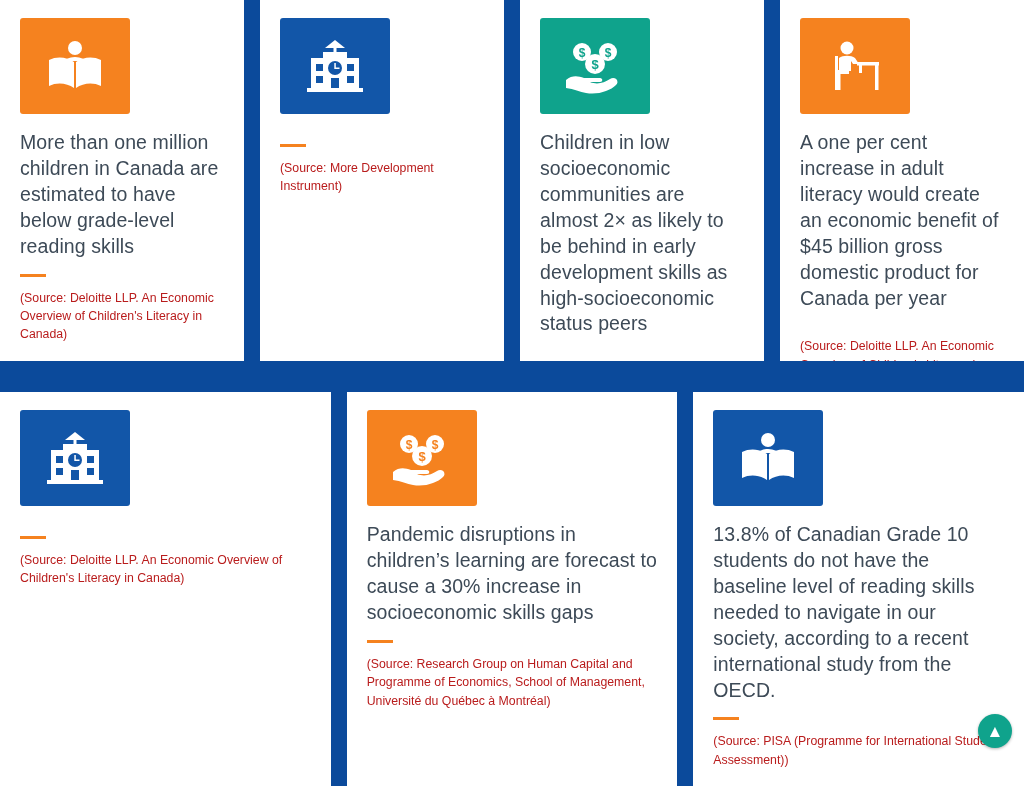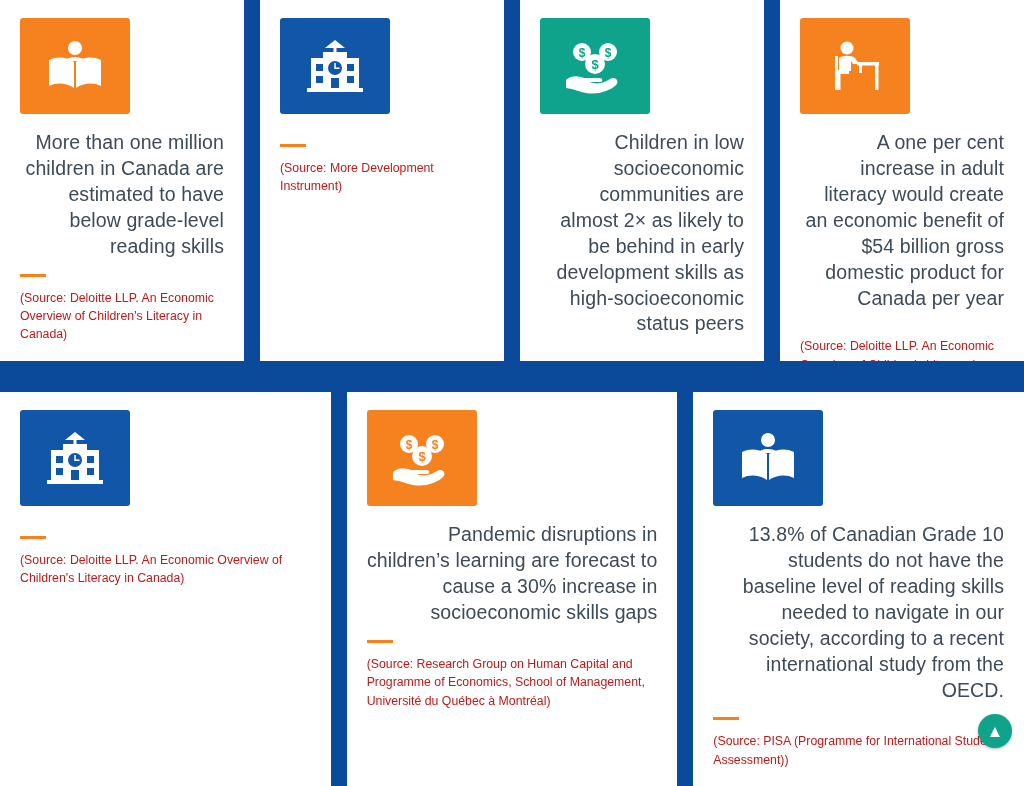--- a/index.html
+++ b/index.html
@@ -50,21 +50,20 @@
   .bg-orange { background: #f5821f; }
   .bg-blue   { background: #1256a8; }
   .bg-teal   { background: #0fa38c; }
 
   .headline {
     color: #3d4a57;
     font-size: 19.5px;
     line-height: 1.33;
     font-weight: 400;
     letter-spacing: 0.1px;
-    text-align: right;
   }
   .rule {
     width: 26px;
     height: 3px;
     background: #f5821f;
     margin: 14px 0 12px 0;
   }
   .source {
     color: #b91c1c;
     font-size: 12.3px;
@@ -155,21 +154,21 @@
           <circle cx="24" cy="10" r="6.5" fill="#fff"></circle>
           <path d="M16 20c4-3 12-3 16 0l4 6h-6l-2-3v10H16V20z" fill="#fff"></path>
           <rect x="14" y="32" width="12" height="4" fill="#fff"></rect>
           <rect x="14" y="32" width="3.5" height="20" fill="#fff"></rect>
           <rect x="12" y="18" width="3" height="34" fill="#fff"></rect>
           <rect x="34" y="24" width="22" height="3.5" fill="#fff"></rect>
           <rect x="52" y="27" width="3.5" height="25" fill="#fff"></rect>
           <rect x="36" y="27" width="3" height="8" fill="#fff"></rect>
         </svg>
       </div>
-      <div class="headline">A one per cent increase in adult literacy would create an economic benefit of $54 billion gross domestic product for Canada per year</div>
+      <div class="headline">A one per cent increase in adult literacy would create an economic benefit of $45 billion gross domestic product for Canada per year</div>
       <div class="rule"></div>
       <div class="source">(Source: Deloitte LLP. An Economic Overview of Children's Literacy in Canada)</div>
     </div>
 
   </div>
 
   <div class="spacer"></div>
 
   <div class="row row-bottom">
 

